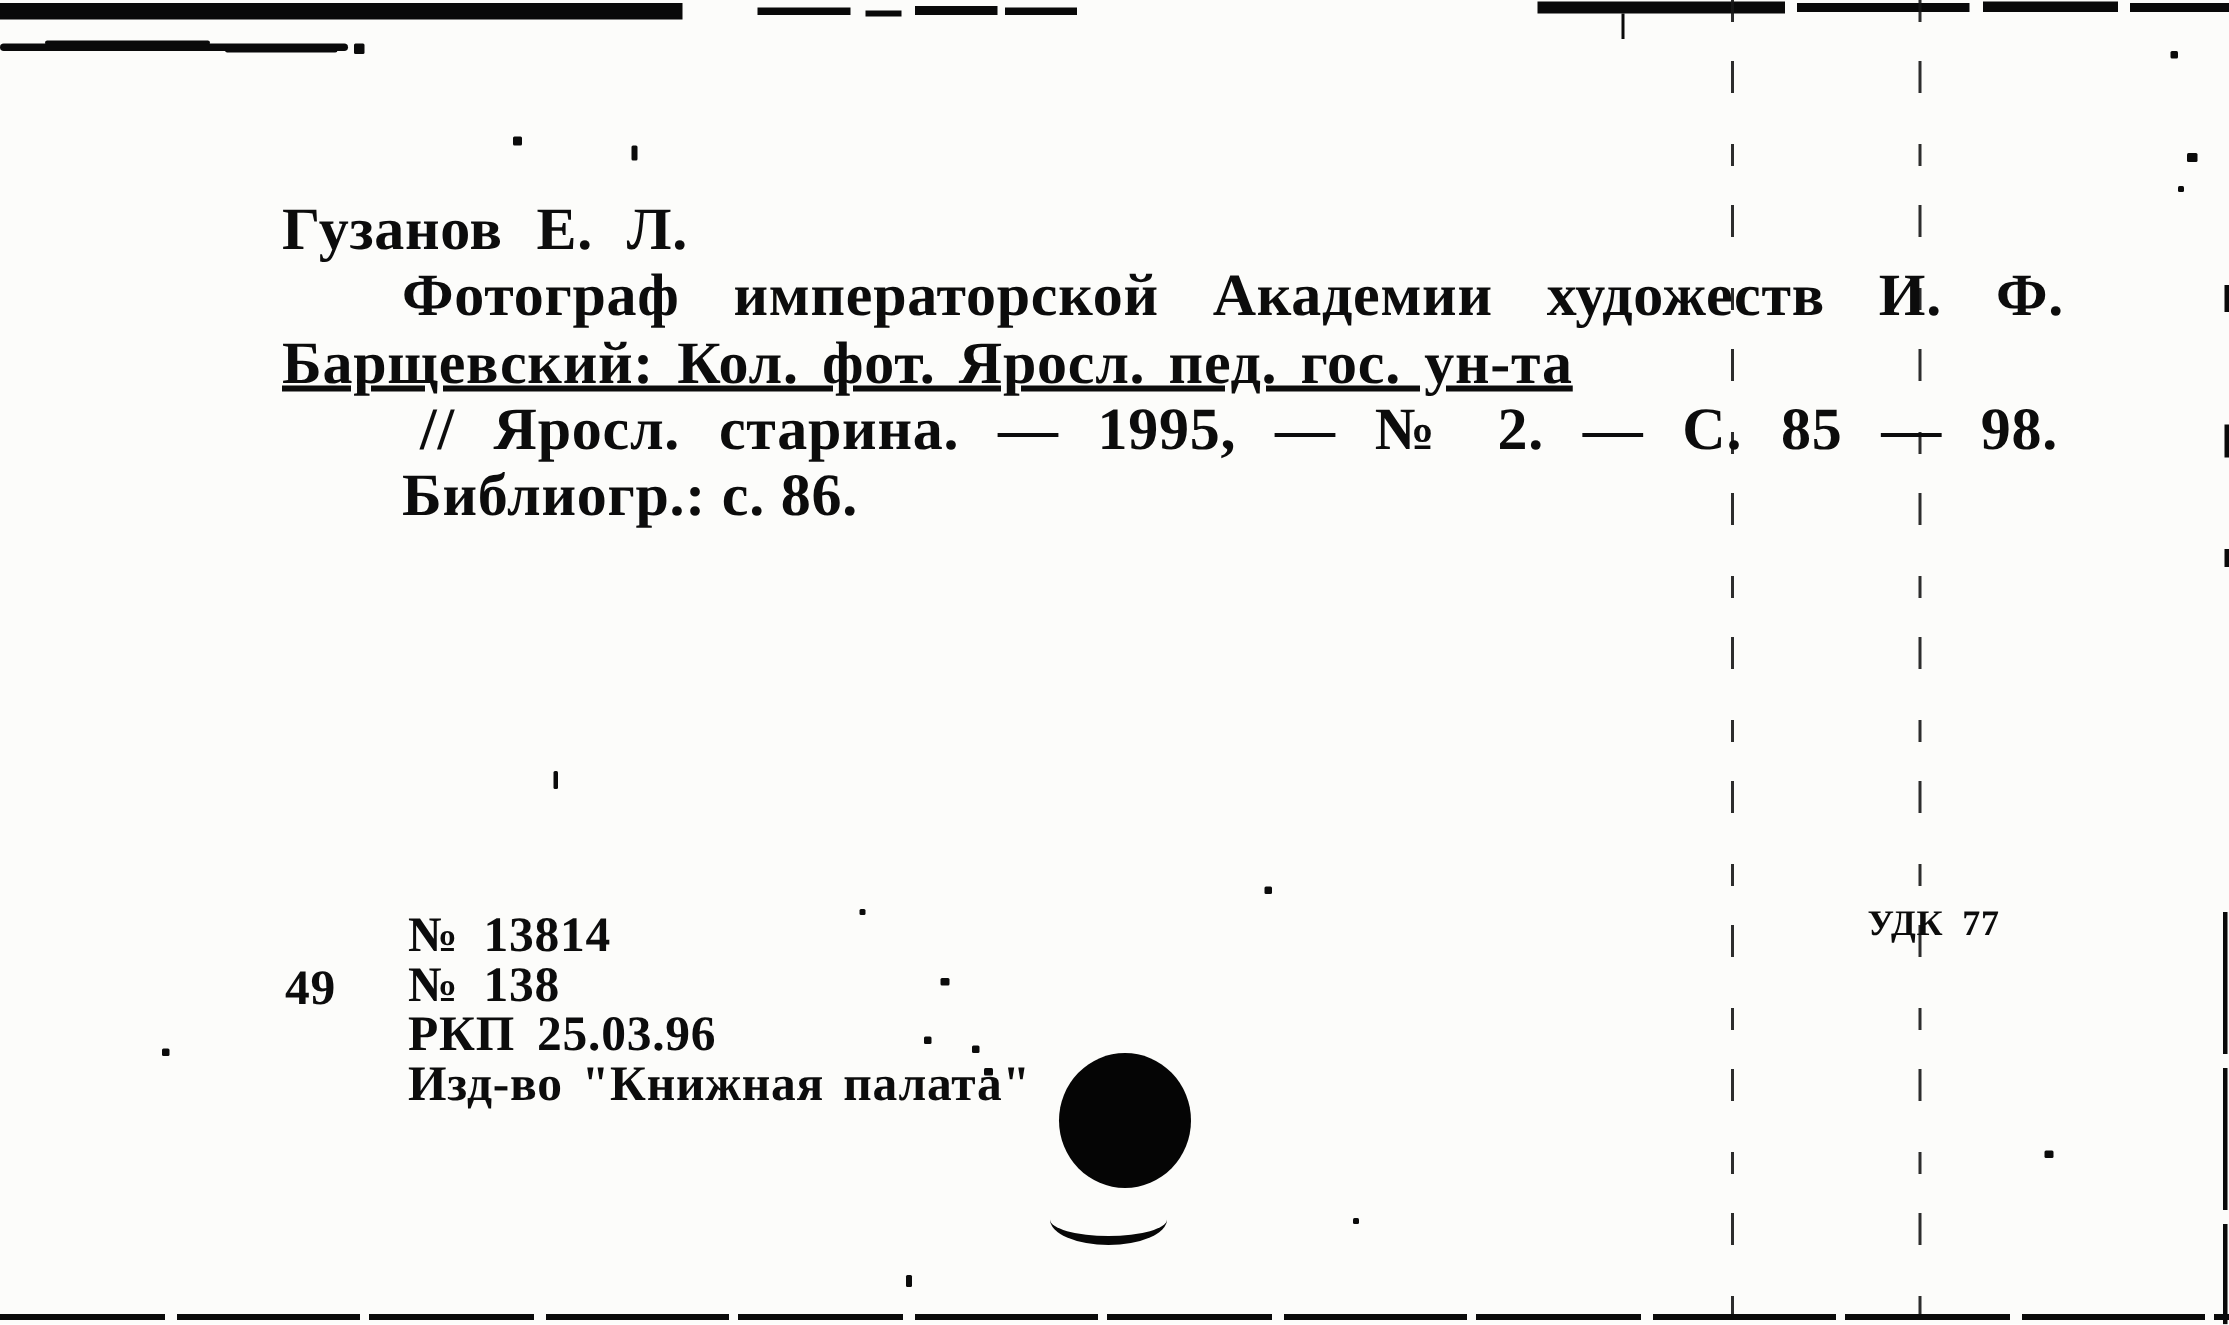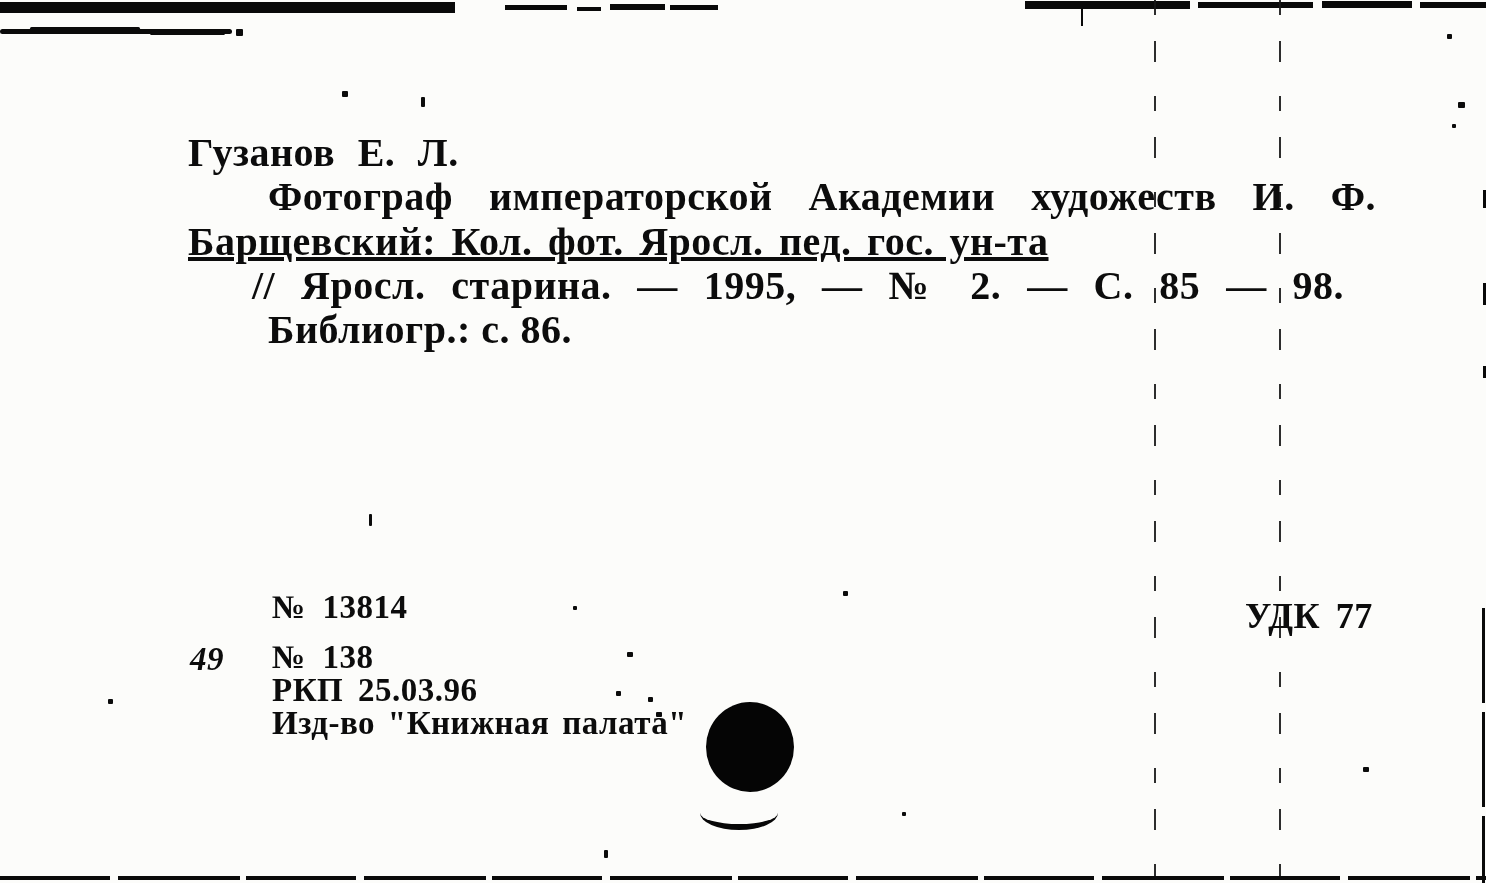--- a/index.html
+++ b/index.html
@@ -119,35 +119,35 @@
   </div>
 
   <div class="bottom-edge"></div>
 
   <div class="ref-line" style="left:188px; top:130px; word-spacing:12px;">Гузанов Е. Л.</div>
 
   <div class="ref-line justified" style="left:268px; top:174px; width:1108px;">Фотограф императорской Академии художеств И. Ф.</div>
 
   <div class="ref-line" style="left:188px; top:219px; word-spacing:5px;text-decoration:underline;">Барщевский: Кол. фот. Яросл. пед. гос. ун-та</div>
 
-  <div class="ref-line justified" style="left:252px; top:263px; width:1092px;">// Яросл. старина. — 1995, — № 2. — С. 85 — 98.</div>
+  <div class="ref-line justified" style="left:280px; top:263px; width:1092px;">// Яросл. старина. — 1995, — № 2. — С. 85 — 98.</div>
 
   <div class="ref-line" style="left:268px; top:307px;text-align:center;">Библиогр.: с. 86.</div>
 
-  <div class="stamp-line" style="left:272px; top:590px; word-spacing:8px;text-align:center;">№ 13814</div>
+  <div class="stamp-line" style="left:272px; top:607px; word-spacing:8px;text-align:center;">№ 13814</div>
 
-  <div class="stamp-line" style="left:190px; top:642px;font-style:italic;">49</div>
+  <div class="stamp-line" style="left:190px; top:642px;">49</div>
 
   <div class="stamp-line" style="left:272px; top:640px; word-spacing:8px;">№ 138</div>
 
   <div class="stamp-line" style="left:272px; top:673px; word-spacing:6px;text-align:center;">РКП 25.03.96</div>
 
   <div class="stamp-line" style="left:272px; top:706px; word-spacing:4px;">Изд-во "Книжная палата"</div>
 
-  <div class="stamp-line" style="left:1245px; top:599px; font-size:36px; word-spacing:6px;">УДК 77</div>
+  <div class="stamp-line" style="left:1245px; top:599px; font-size:24px; word-spacing:6px;">УДК 77</div>
 
   <div class="hole-punch"></div>
   <div class="hole-arc"></div>
 
   <div>
     <div class="speck" style="left:342px; top:91px; width:6px; height:6px;"></div>
     <div class="speck" style="left:421px; top:97px; width:4px; height:10px;"></div>
     <div class="speck" style="left:1447px; top:34px; width:5px; height:5px;"></div>
     <div class="speck" style="left:1458px; top:102px; width:7px; height:6px;"></div>
     <div class="speck" style="left:1452px; top:124px; width:4px; height:4px;"></div>

